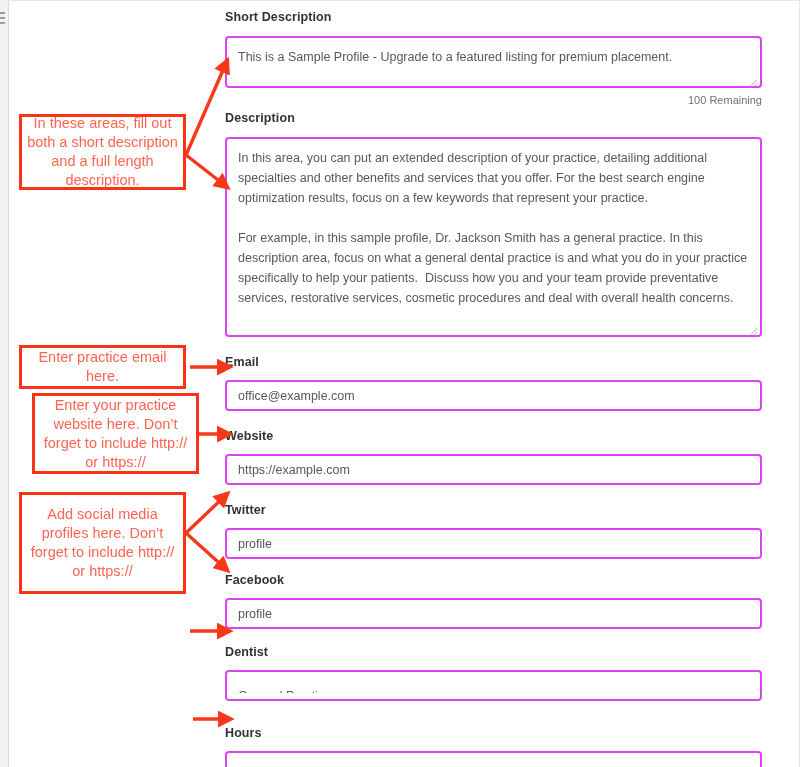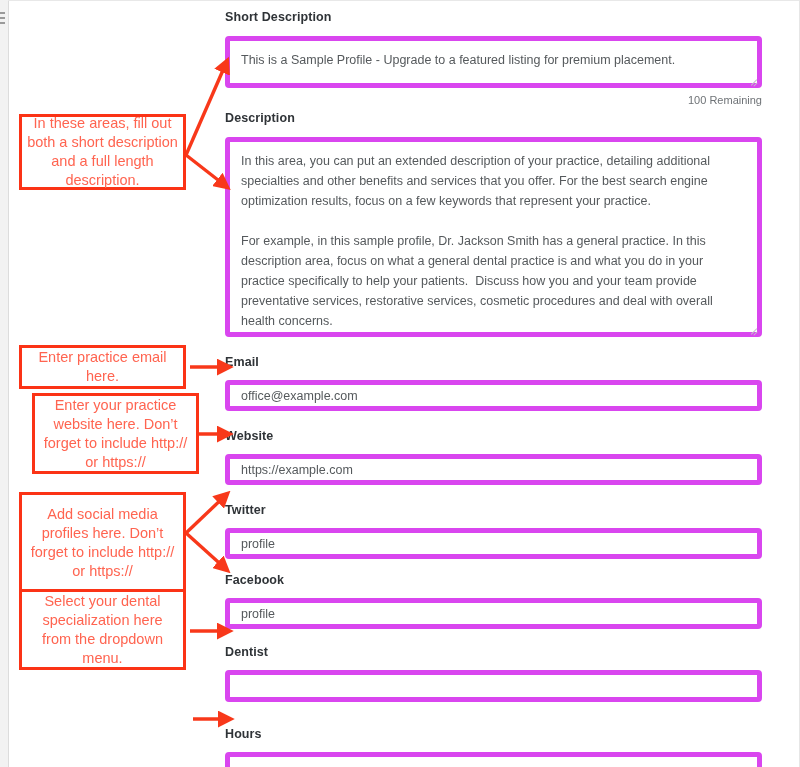--- a/index.html
+++ b/index.html
@@ -63,21 +63,21 @@
     font-size: 12.5px;
     font-weight: bold;
     color: #2f3337;
     letter-spacing: 0.1px;
     line-height: 14px;
   }
 
   .control {
     box-sizing: border-box;
     width: 100%;
-    border: 5px solid #d946ef;
+    border: 2px solid #d946ef;
     border-radius: 4px;
     background: #ffffff;
     font-family: "Liberation Sans", sans-serif;
     font-size: 12.5px;
     color: #55595c;
     padding: 9px 11px;
     outline: none;
     display: block;
     resize: none;
     line-height: 20px;
@@ -237,18 +237,15 @@
   </div>
 
   <div class="callout" style="left:32px;  top:393px; width:167px; height:81px;">
     <span>Enter your practice website here. Don’t forget to include http:// or https://</span>
   </div>
 
   <div class="callout" style="left:19px;  top:492px; width:167px; height:102px;">
     <span>Add social media profiles here. Don’t forget to include http:// or https://</span>
   </div>
 
-  <div class="callout" style="left:19px;  top:589px; width:167px; height:81px;">
-    <span>Select your dental specialization here from the dropdown menu.</span>
-  </div>
 
 
 </div>
 
 </body></html>

